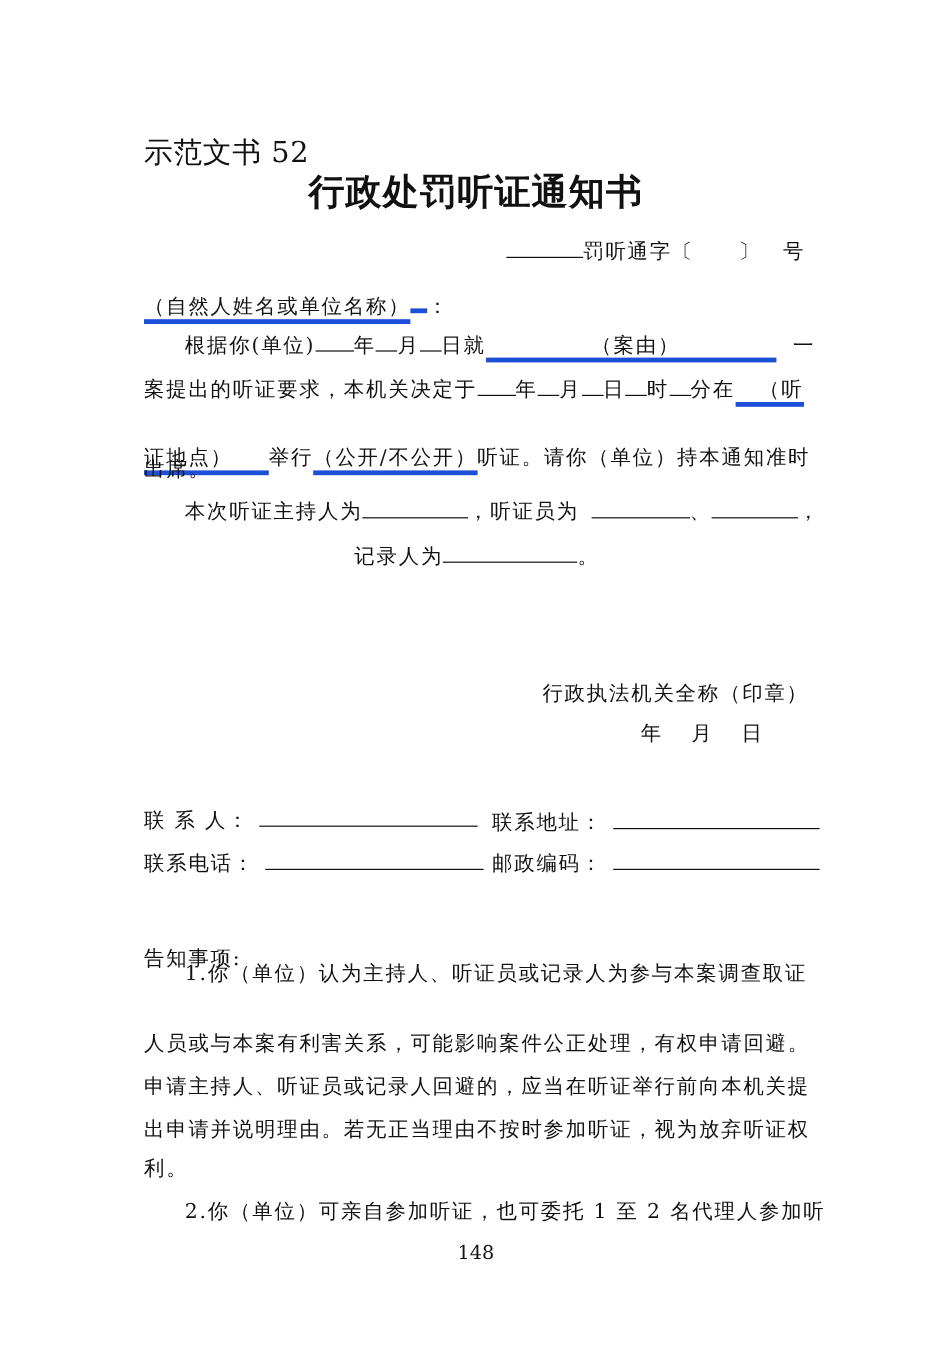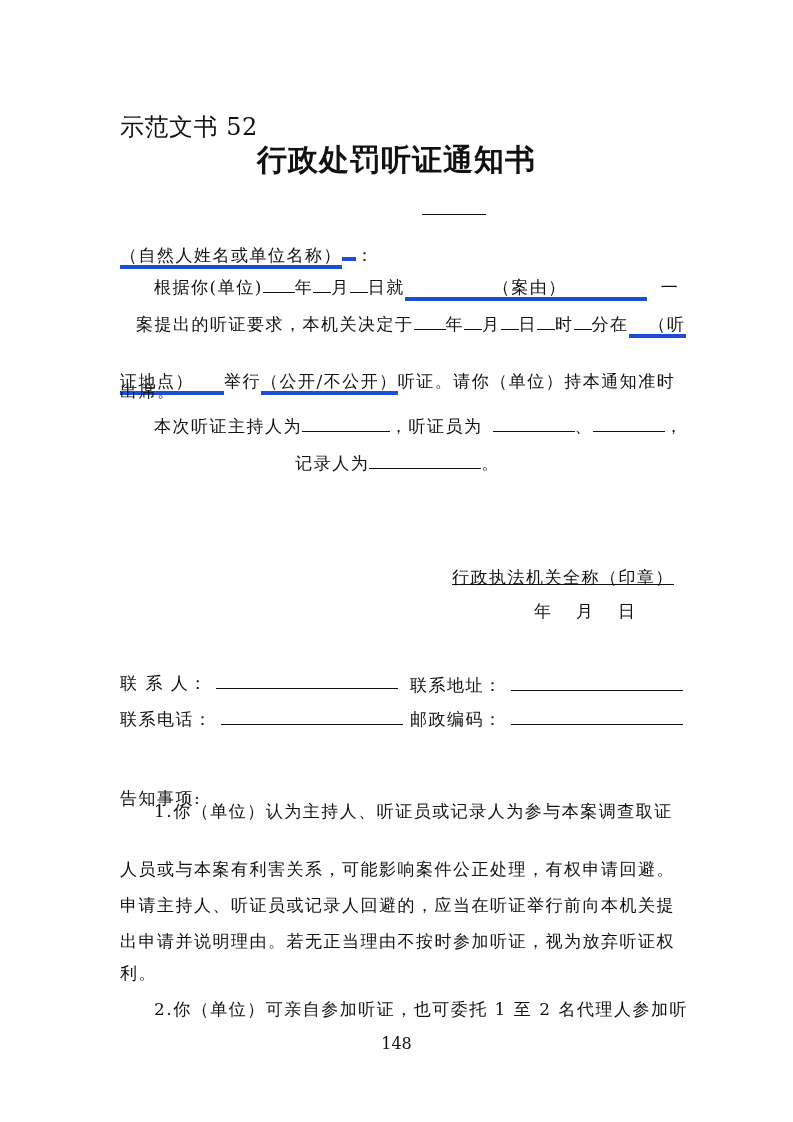--- a/index.html
+++ b/index.html
@@ -11,26 +11,26 @@
   .abs { position: absolute; white-space: nowrap; }
   .t { font-size: 17px; letter-spacing: 1.5px; }
   .u { display: inline-block; border-bottom: 1px solid #111; height: 18px; vertical-align: baseline; }
   .ut { border-bottom: 4px solid #1d4ed8; }
   #label { left: 120px; top: 111px; font-size: 24px; letter-spacing: 0.5px; }
   #title { left: 0; width: 793px; text-align: center; top: 140px; font-size: 30px; font-weight: bold; letter-spacing: 1px; }
   #docno { left: 422px; top: 196px; }
   #addressee { left: 120px; top: 239px; }
   .line { left: 120px; width: 555px; }
   #l1 { top: 274px; }
-  #l2 { top: 311px; margin-left: 16px; }
+  #l2 { top: 311px; }
   #l3 { top: 347px; margin-top: 23px; }
   #l4 { top: 380px; }
   #l5 { top: 413px; }
   #l6 { top: 450px; text-align: center; }
-  #issuer { left: 452px; top: 566px; text-decoration: underline; }
+  #issuer { left: 452px; top: 566px; }
   #date { left: 534px; top: 600px; }
   #c1 { left: 120px; top: 670px; }
   #c2 { left: 410px; top: 672px; }
   #c3 { left: 120px; top: 706px; }
   #c4 { left: 410px; top: 706px; }
   #notice-title { left: 120px; top: 787px; }
   .n { left: 120px; }
   #n1 { top: 800px; }
   #n2 { top: 858px; }
   #n3 { top: 894px; }
@@ -39,21 +39,21 @@
   #n6 { top: 998px; }
   #pageno { left: 0; width: 793px; text-align: center; top: 1034px; font-size: 16px; }
 </style>
 </head>
 <body>
 
 <div class="abs" id="label">示范文书 52</div>
 <div class="abs" id="title">行政处罚听证通知书</div>
 
 <div class="abs t" id="docno">
-  <span class="u" style="width:64px"></span>
+  <span class="u" style="width:64px"></span><span>罚听通字〔　　〕　号</span>
 </div>
 
 <div class="abs t" id="addressee">
   <span class="ut">（自然人姓名或单位名称）</span><span class="ut" style="display:inline-block;width:14px;height:18px"></span><span>：</span>
 </div>
 
 <div class="abs t line" id="l1">
   <span style="display:inline-block;width:34px"></span><span>根据你(单位)</span><span class="u" style="width:32px"></span><span>年</span><span class="u" style="width:18px"></span><span>月</span><span class="u" style="width:18px"></span><span>日就</span><span class="ut"><span style="display:inline-block;width:88px"></span><span>（案由）</span><span style="display:inline-block;width:80px"></span></span><span style="display:inline-block;width:14px"></span><span>一</span>
 </div>
 

